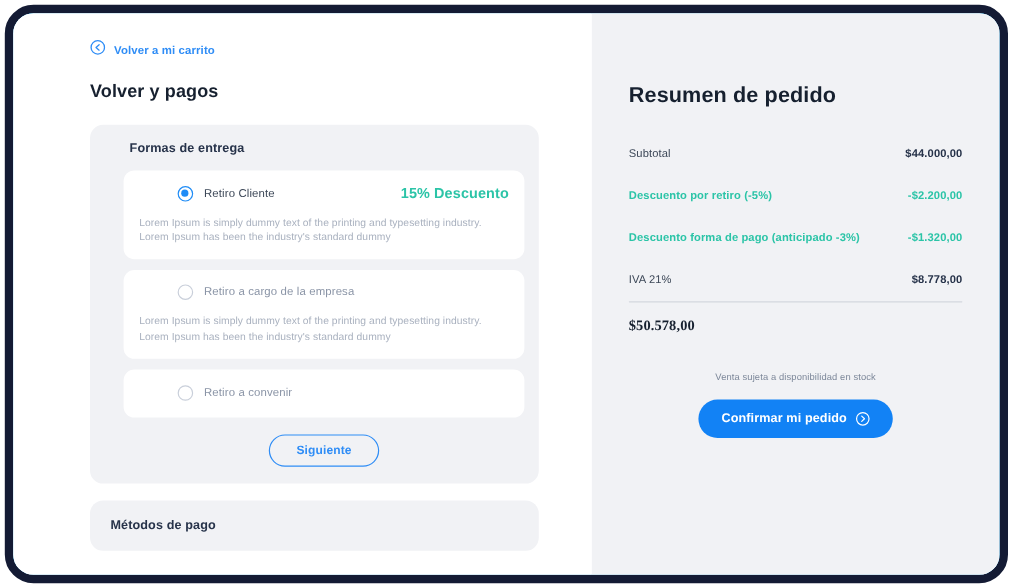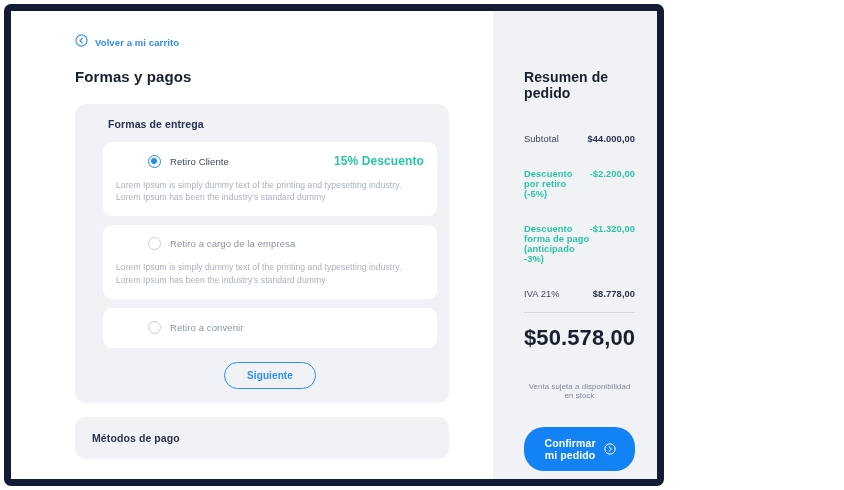--- a/index.html
+++ b/index.html
@@ -6,23 +6,23 @@
   html, body {
     width: 844px; height: 490px;
     background: #ffffff;
     font-family: "Liberation Sans", sans-serif;
     overflow: hidden;
   }
 
   .device-frame {
     position: absolute;
     left: 4px; top: 4px;
-    width: 660px; height: 482px;
+    width: 836px; height: 482px;
     border: 7px solid #141B34;
-    border-radius: 7px;
+    border-radius: 24px;
     background: #0ea5e9;
     overflow: hidden;
   }
 
   .screen {
     position: absolute;
     inset: 0;
     display: flex;
     background: #ffffff;
   }
@@ -161,21 +161,21 @@
     letter-spacing: .1px;
   }
 
   
   .right-panel {
     flex: 1;
     background: #F1F2F5;
     padding: 58px 31px 0 31px;
   }
   .summary-title {
-    font-size: 14px;
+    font-size: 18px;
     font-weight: bold;
     color: #16202F;
     letter-spacing: .1px;
     margin-bottom: 21px;
   }
   .summary-row {
     display: flex;
     justify-content: space-between;
     align-items: baseline;
     margin-bottom: 13px;
@@ -199,36 +199,37 @@
     display: flex;
     justify-content: space-between;
     align-items: baseline;
   }
   .total-label {
     font-size: 14.5px;
     color: #16202F;
     letter-spacing: .1px;
   }
   .total-value {
-    font-size: 22px;
+    font-size: 12px;
     font-weight: bold;
     color: #16202F;
     letter-spacing: .1px;
+    font-family: Liberation Serif, serif;
   }
   .stock-note {
     text-align: center;
     font-size: 7.8px;
     color: #7C8799;
     margin-top: 31px;
     letter-spacing: .1px;
   }
   .confirm-wrap {
     display: flex;
     justify-content: center;
-    margin-top: 27px;
+    margin-top: 14px;
   }
   .btn-confirm {
     display: inline-flex;
     align-items: center;
     gap: 7px;
     background: #1282F5;
     color: #ffffff;
     border: none;
     border-radius: 20px;
     font-size: 10.5px;
@@ -250,21 +251,21 @@
       <div class="back-link">
         <span class="icon-circle-arrow">
           <svg width="13" height="13" viewBox="0 0 13 13">
             <circle cx="6.5" cy="6.5" r="5.6" fill="none" stroke="#2F8DF6" stroke-width="1.1"></circle>
             <path d="M7.6 4.2 L5 6.5 L7.6 8.8" fill="none" stroke="#2F8DF6" stroke-width="1.1" stroke-linecap="round" stroke-linejoin="round"></path>
           </svg>
         </span>
         <span class="label">Volver a mi carrito</span>
       </div>
 
-      <div class="page-title">Formas y pagos</div>
+      <div class="page-title">Volver y pagos</div>
 
       <div class="section-card">
         <div class="section-heading">Formas de entrega</div>
 
         <div class="option-card">
           <div class="option-top">
             <div class="option-left">
               <span class="radio checked"></span>
               <span class="option-label">Retiro Cliente</span>
             </div>

